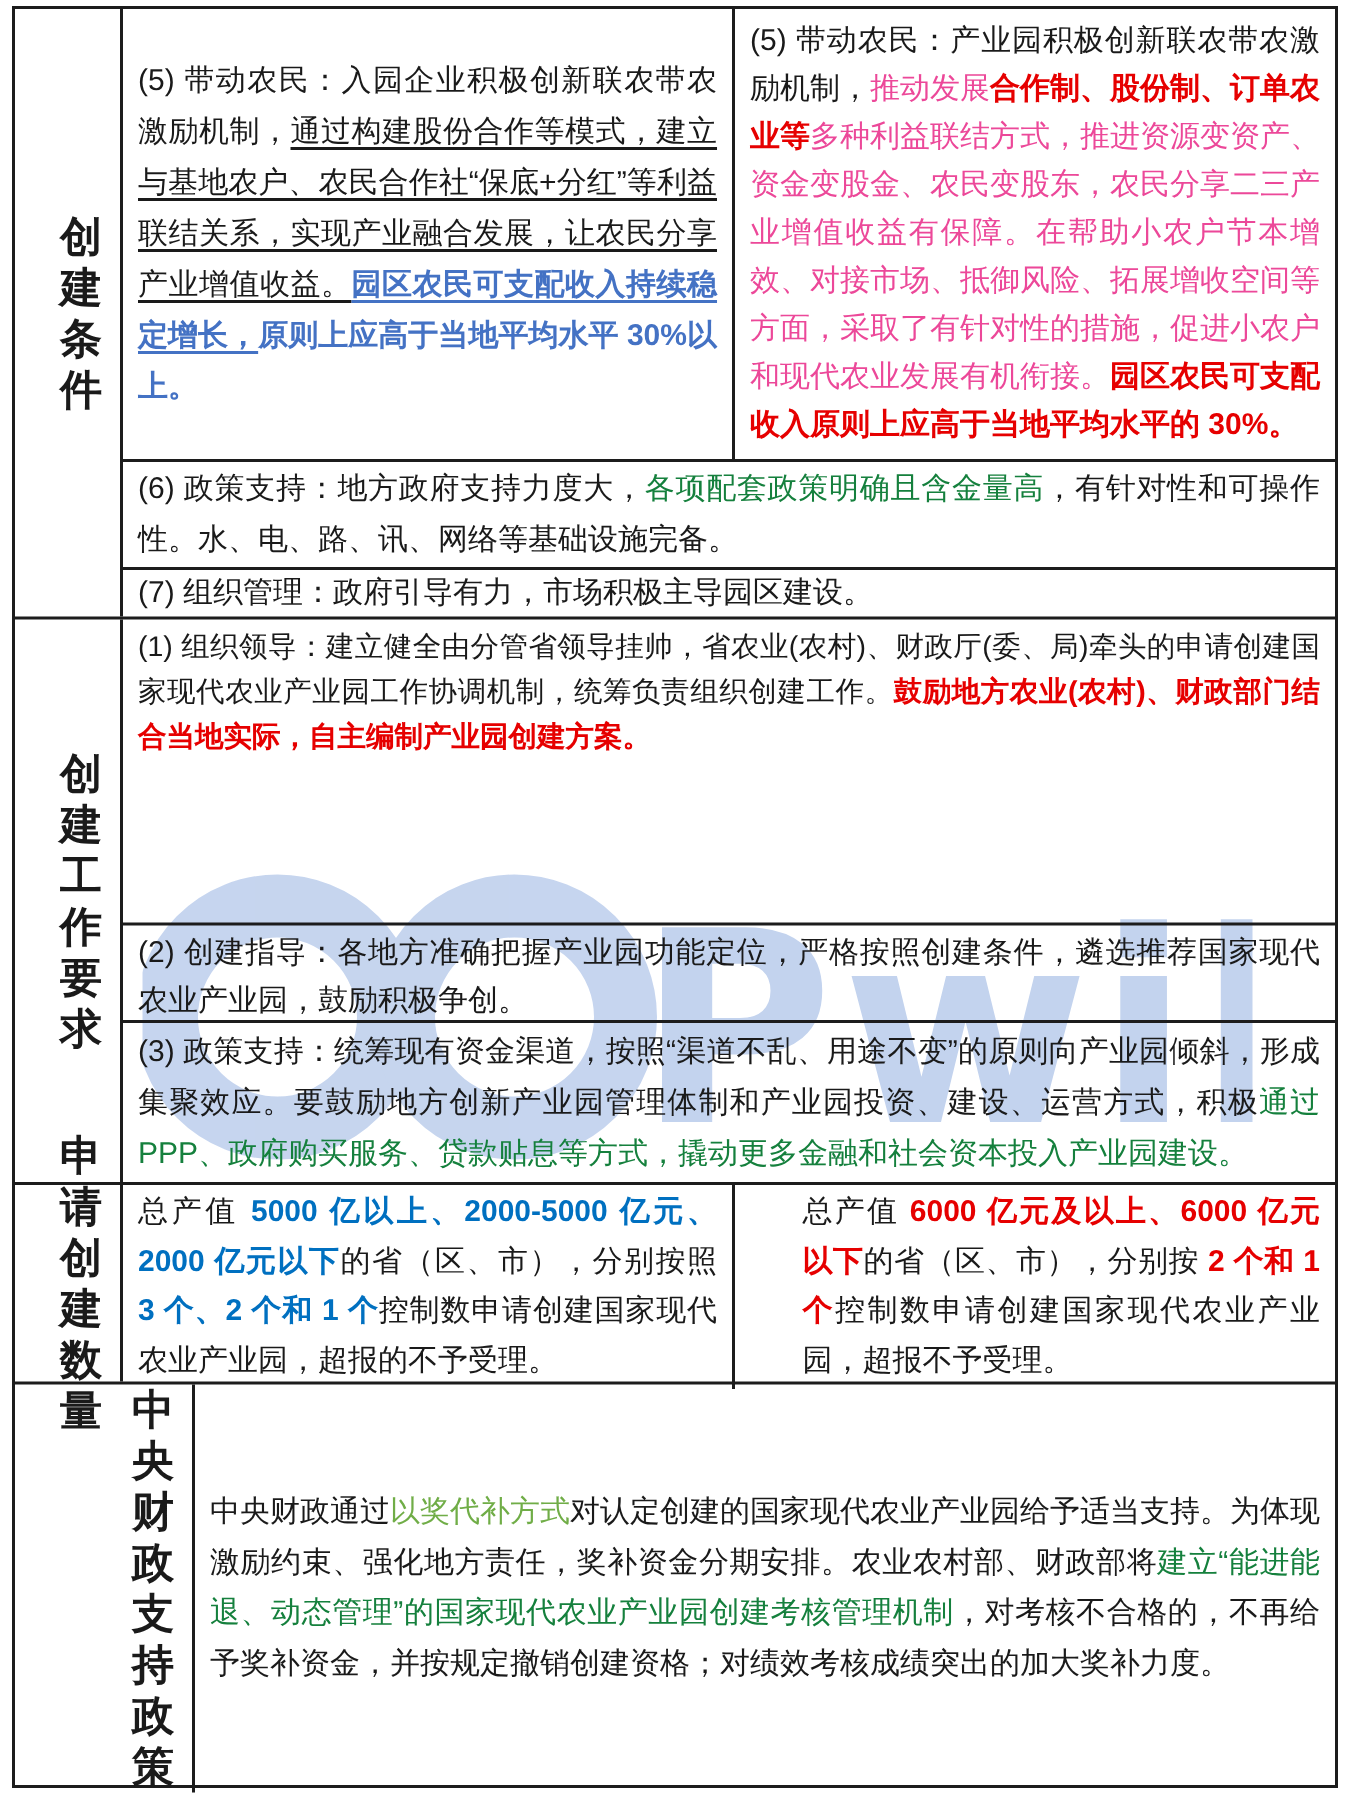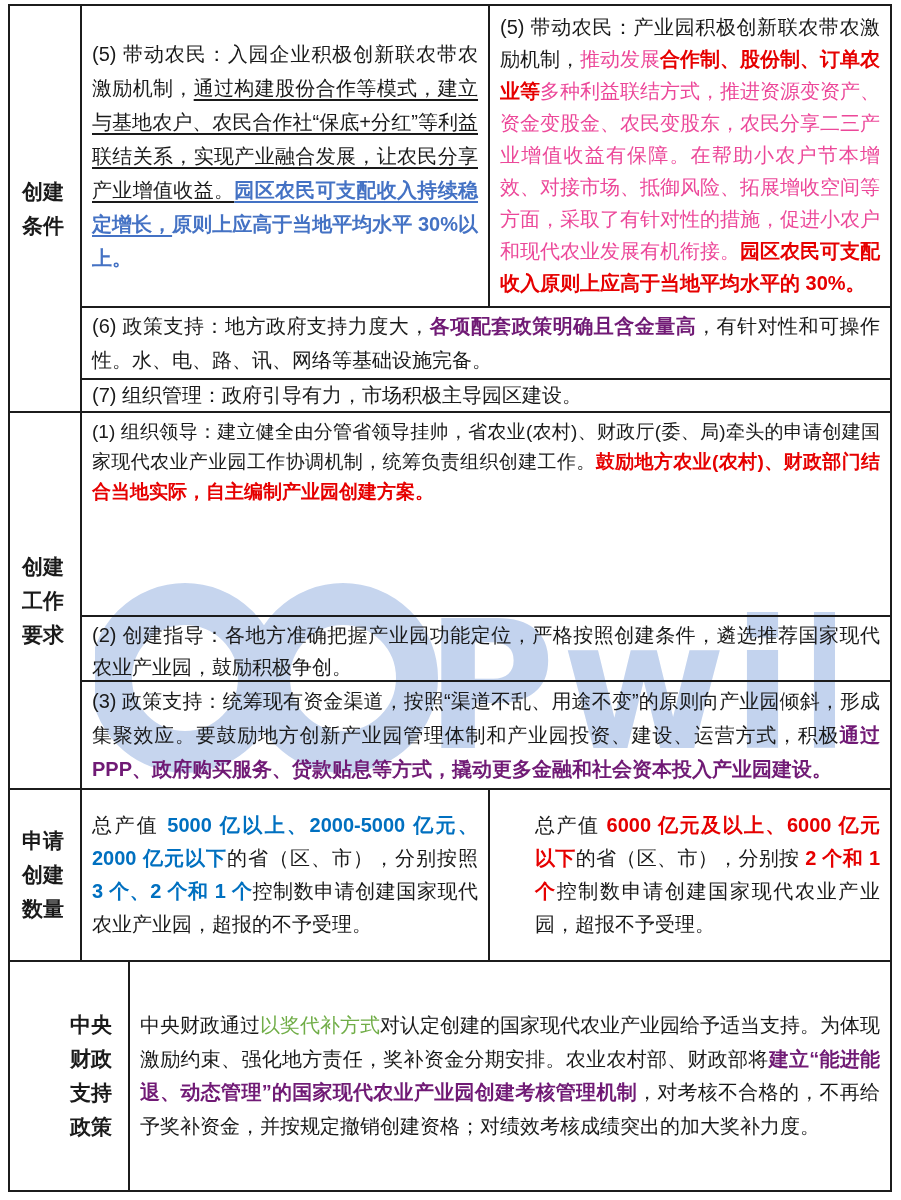--- a/index.html
+++ b/index.html
@@ -7,21 +7,21 @@
         font-family:"Liberation Sans","DejaVu Sans",sans-serif;color:#1a1a1a;}
   
   .watermark{position:absolute;left:95px;top:540px;z-index:0;}
   
   .tbl{position:absolute;left:8px;top:4px;width:884px;height:1188px;border:2px solid #1c1c1c;
        display:flex;flex-direction:column;z-index:1;box-sizing:border-box;background:transparent;}
   .row{display:flex;border-bottom:2px solid #1c1c1c;box-sizing:border-box;}
   .row:last-child{border-bottom:none;flex:1;padding-left:48px;}
   .hdrcell{width:72px;border-right:2px solid #1c1c1c;box-sizing:border-box;
            display:flex;align-items:center;justify-content:center;flex-shrink:0;}
-  .hdrtxt{width:46px;font-weight:bold;font-size:21px;line-height:34px;text-align:left;word-break:break-all;}
+  .hdrtxt{width:46px;font-weight:bold;font-size:28px;line-height:34px;text-align:right;word-break:break-all;}
   .content{flex:1;display:flex;flex-direction:column;min-width:0;}
   .subrow{display:flex;border-bottom:2px solid #1c1c1c;box-sizing:border-box;}
   .subrow:last-child{border-bottom:none;flex:1;}
   .cell-l{width:408px;border-right:2px solid #1c1c1c;box-sizing:border-box;flex-shrink:0;
           display:flex;flex-direction:column;justify-content:center;}
   .cell-r{flex:1;min-width:0;}
   .cell{padding:2px 10px;font-size:20px;text-align:justify;box-sizing:border-box;}
   .vcenter{display:flex;flex-direction:column;justify-content:center;}
   
   .lh34{line-height:34px;}
@@ -30,21 +30,21 @@
   .lh32{line-height:32px;}
   .lh30{line-height:30px;font-size:19px;}
   .lh28{line-height:27px;}
   
   .u{text-decoration:underline;text-underline-offset:4px;}
   .bb{color:#4472c4;font-weight:bold;}
   .bbu{color:#4472c4;font-weight:bold;text-decoration:underline;text-underline-offset:4px;}
   .r{color:#ec4899;}
   .rb{color:#e60000;font-weight:bold;}
   .g{color:#70ad47;}
-  .gb{color:#701a75;font-weight:bold;}
+  .gb{color:#15803d;font-weight:normal;}
   .nb{color:#0070c0;font-weight:bold;}
 </style>
 </head>
 <body>
 
 <div class="page">
 
   <div class="watermark">
     <svg width="740" height="260" viewBox="0 0 740 260" aria-hidden="true">
       <g fill="none" stroke="#c3d3ee" stroke-width="42" opacity="0.95">
@@ -91,21 +91,21 @@
         </div>
         <div class="subrow" style="height:65px;">
           <div class="cell lh32"><span> (2) 创建指导：各地方准确把握产业园功能定位，严格按照创建条件，遴选推荐国家现代农业产业园，鼓励积极争创。</span></div>
         </div>
         <div class="subrow">
           <div class="cell lh34"><span> (3) 政策支持：统筹现有资金渠道，按照“渠道不乱、用途不变”的原则向产业园倾斜，形成集聚效应。要鼓励地方创新产业园管理体制和产业园投资、建设、运营方式，积极</span><span class="gb">通过 PPP、政府购买服务、贷款贴息等方式，撬动更多金融和社会资本投入产业园建设。</span></div>
         </div>
       </div>
     </div>
 
-    <div class="row" style="height:172px;">
+    <div class="row" style="height:133px;">
       <div class="hdrcell">
         <div class="hdrtxt">申请创建数量</div>
       </div>
       <div class="content">
         <div class="subrow" style="flex:1;gap:35px;">
           <div class="cell-l">
             <div class="cell lh33"><span>总产值 </span><span class="nb">5000 亿以上、2000-5000 亿元、2000 亿元以下</span><span>的省（区、市），分别按照 </span><span class="nb">3 个、2 个和 1 个</span><span>控制数申请创建国家现代农业产业园，超报的不予受理。</span></div>
           </div>
           <div class="cell-r vcenter">
             <div class="cell lh33"><span>总产值 </span><span class="rb">6000 亿元及以上、6000 亿元以下</span><span>的省（区、市），分别按 </span><span class="rb">2 个和 1 个</span><span>控制数申请创建国家现代农业产业园，超报不予受理。</span></div>

